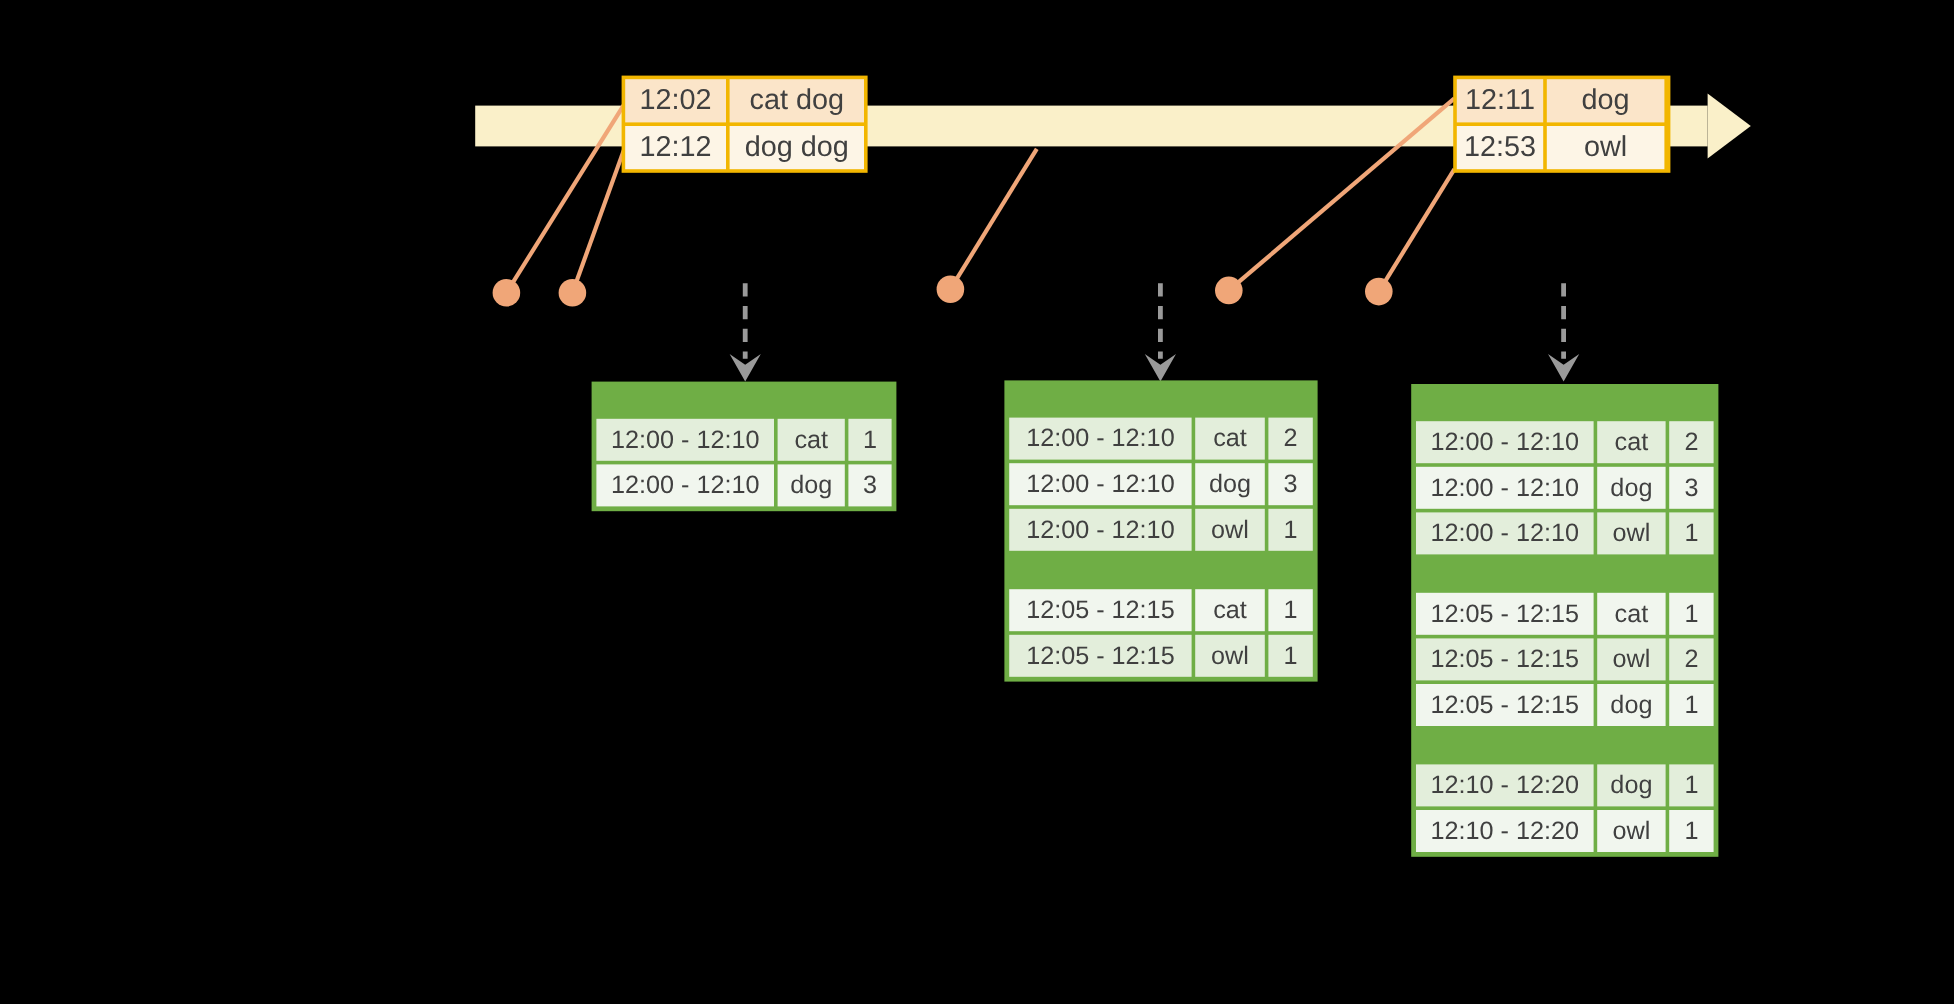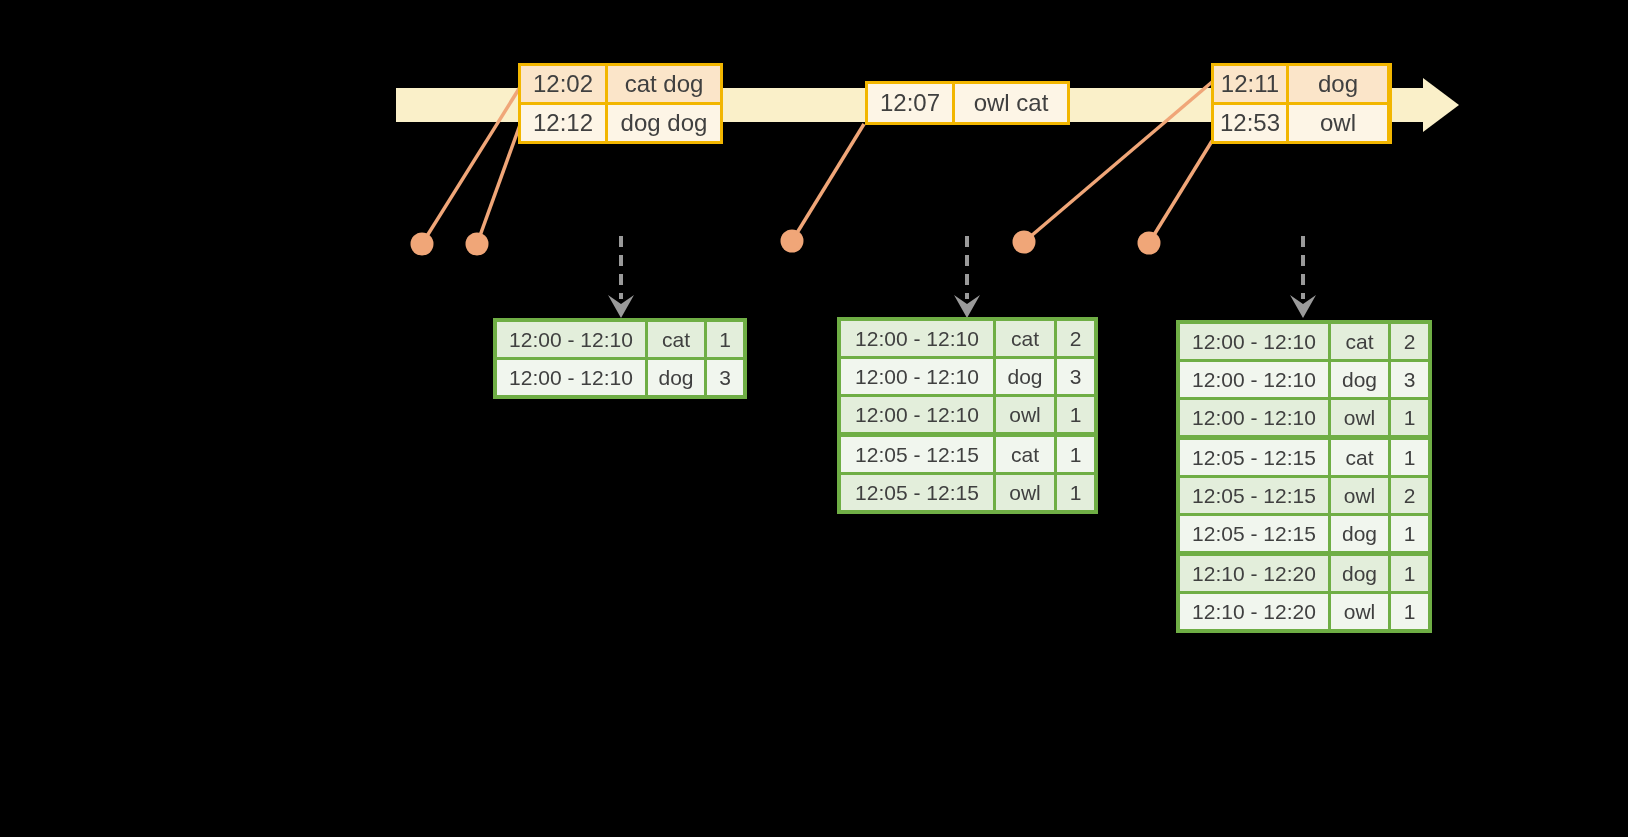--- a/index.html
+++ b/index.html
@@ -22,21 +22,21 @@
     box-sizing:border-box;grid-auto-rows:36px;}
   .etable.single{grid-auto-rows:38px;}
   .row{display:contents;}
   .cell{display:flex;align-items:center;justify-content:center;line-height:1;}
   .etable .cell{font-size:24px;}
   .e-dark{background:var(--event-row-dark);}
   .e-light{background:var(--event-row-light);}
 
   .gtable{position:absolute;display:flex;flex-direction:column;gap:5px;padding:4px;
     background:var(--result-border);box-sizing:border-box;}
-  .ggroup{display:grid;gap:3px;grid-auto-rows:35px;}
+  .ggroup{display:grid;gap:3px;grid-auto-rows:35px;margin-top:27px;}
   .gtable .cell{font-size:21px;}
   .g-dark{background:var(--result-row-dark);}
   .g-light{background:var(--result-row-light);}
 </style>
 </head>
 <body>
 
 <div class="canvas">
 
   <svg class="layer">
@@ -68,26 +68,20 @@
     <div class="row">
       <div class="cell e-dark">12:02</div>
       <div class="cell e-dark">cat dog</div>
     </div>
     <div class="row">
       <div class="cell e-light">12:12</div>
       <div class="cell e-light">dog dog</div>
     </div>
   </div>
 
-  <div class="etable single" style="left:865px;top:81px;width:205px;grid-template-columns:84px 112px;">
-    <div class="row">
-      <div class="cell e-light">12:07</div>
-      <div class="cell e-light">owl cat</div>
-    </div>
-  </div>
 
   <div class="etable" style="left:1211px;top:63px;width:181px;grid-template-columns:72px 98px;">
     <div class="row">
       <div class="cell e-dark">12:11</div>
       <div class="cell e-dark">dog</div>
     </div>
     <div class="row">
       <div class="cell e-light">12:53</div>
       <div class="cell e-light">owl</div>
     </div>

